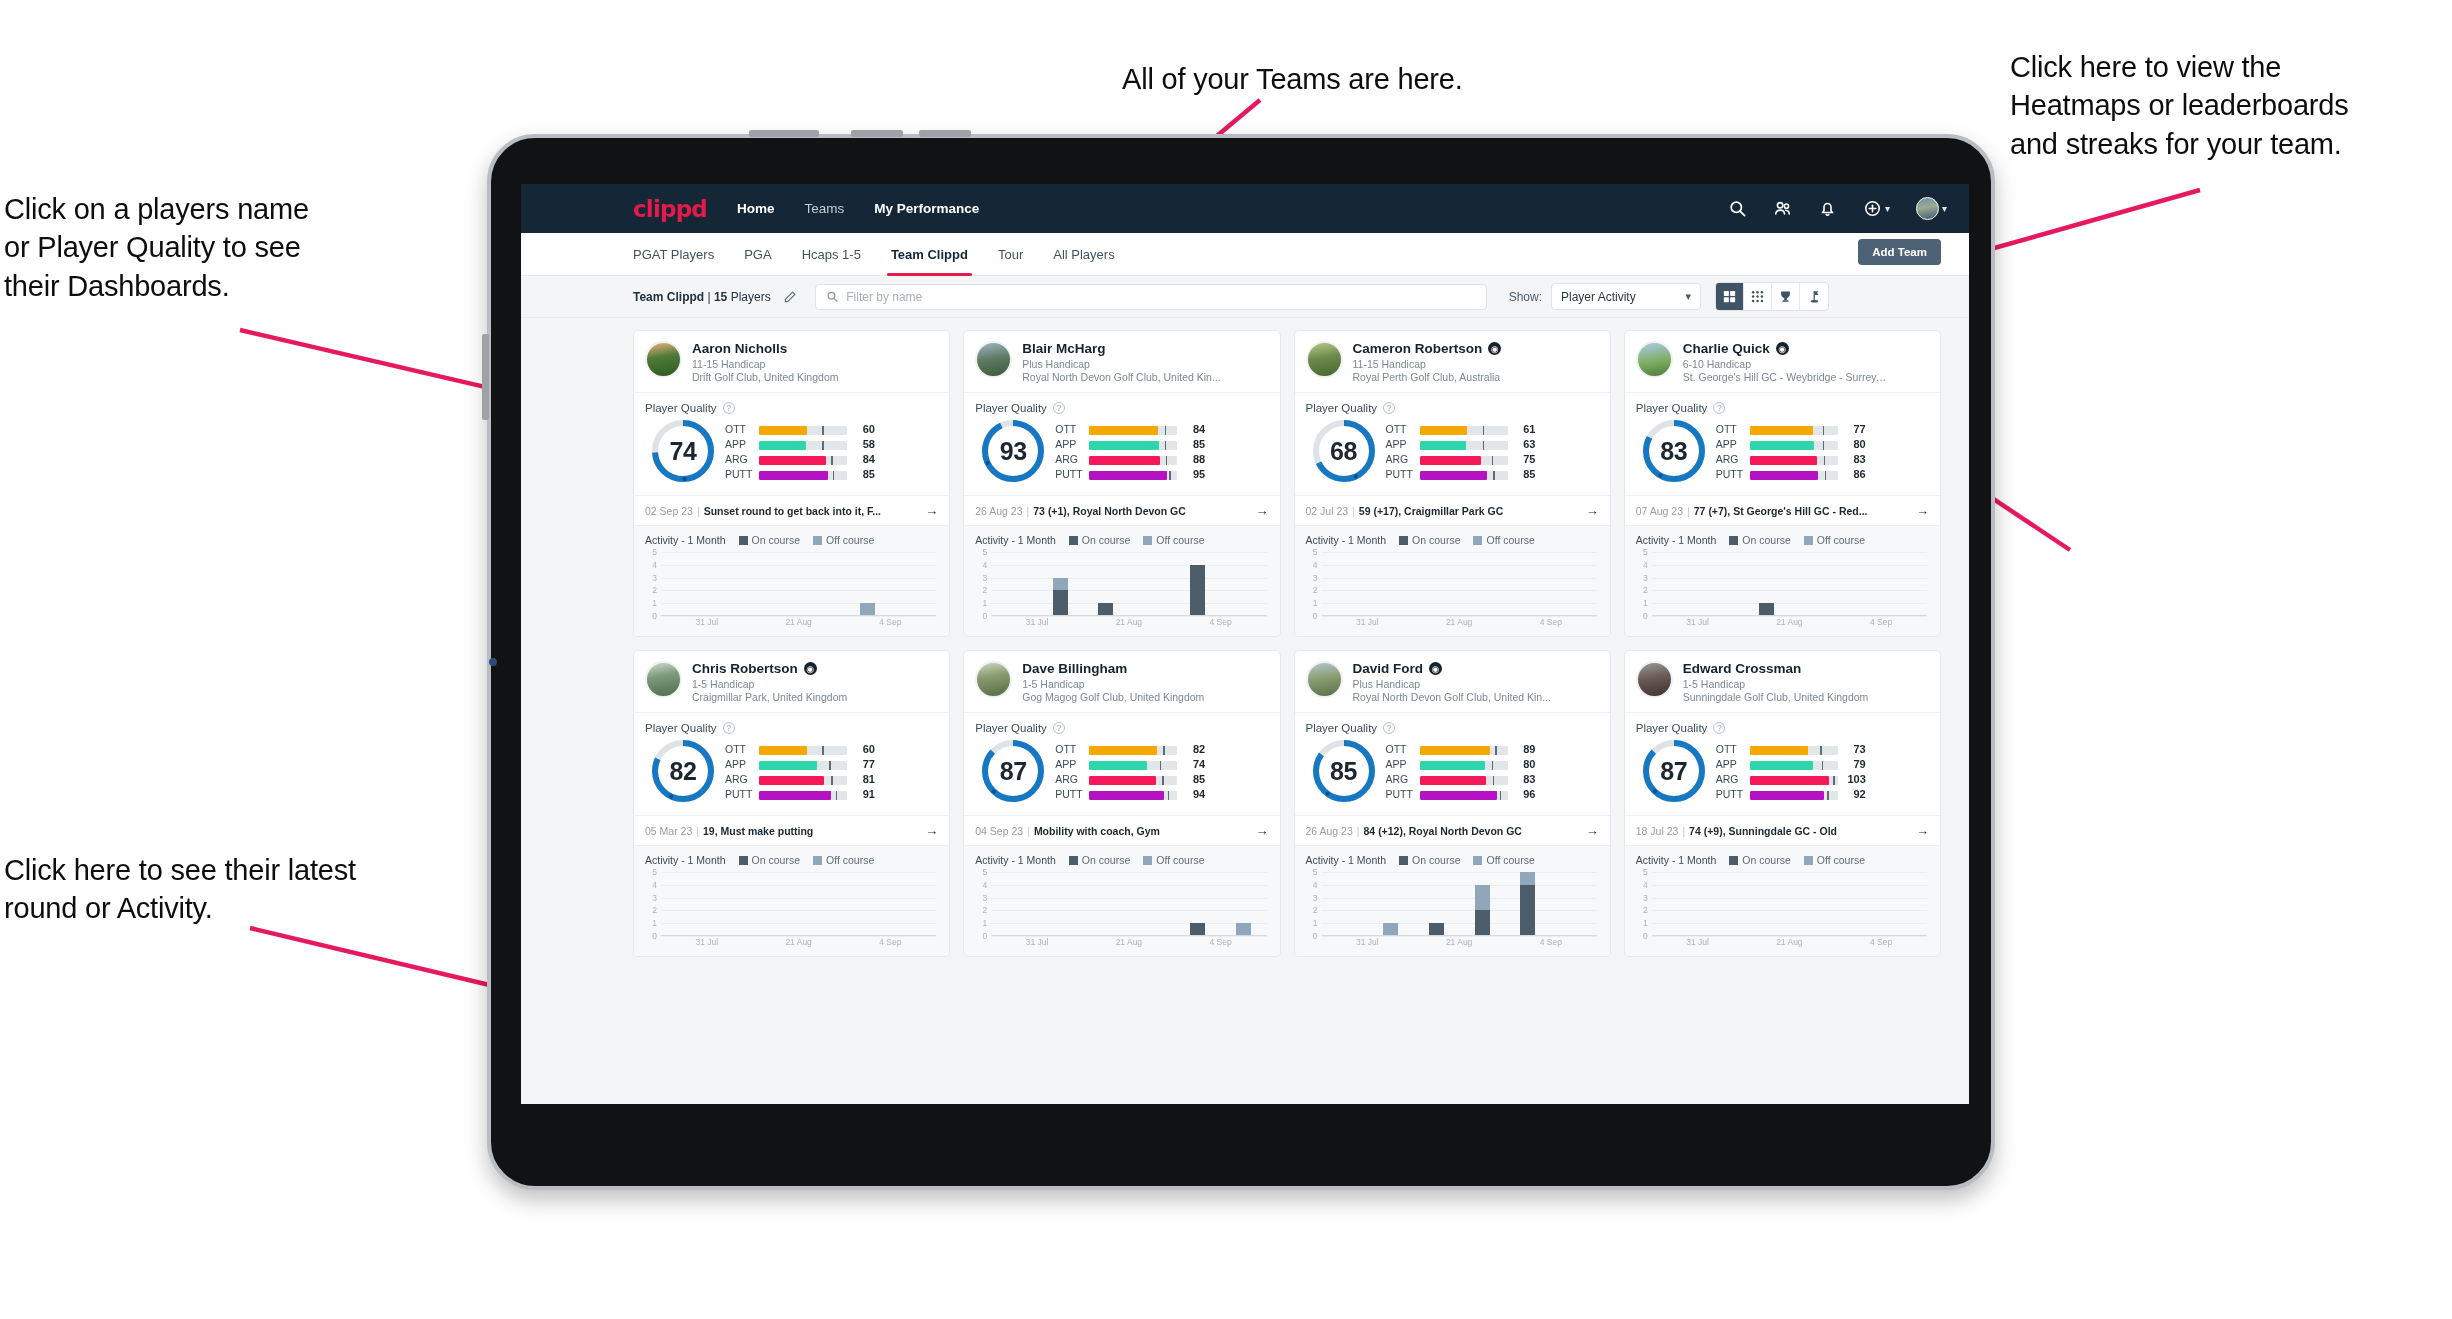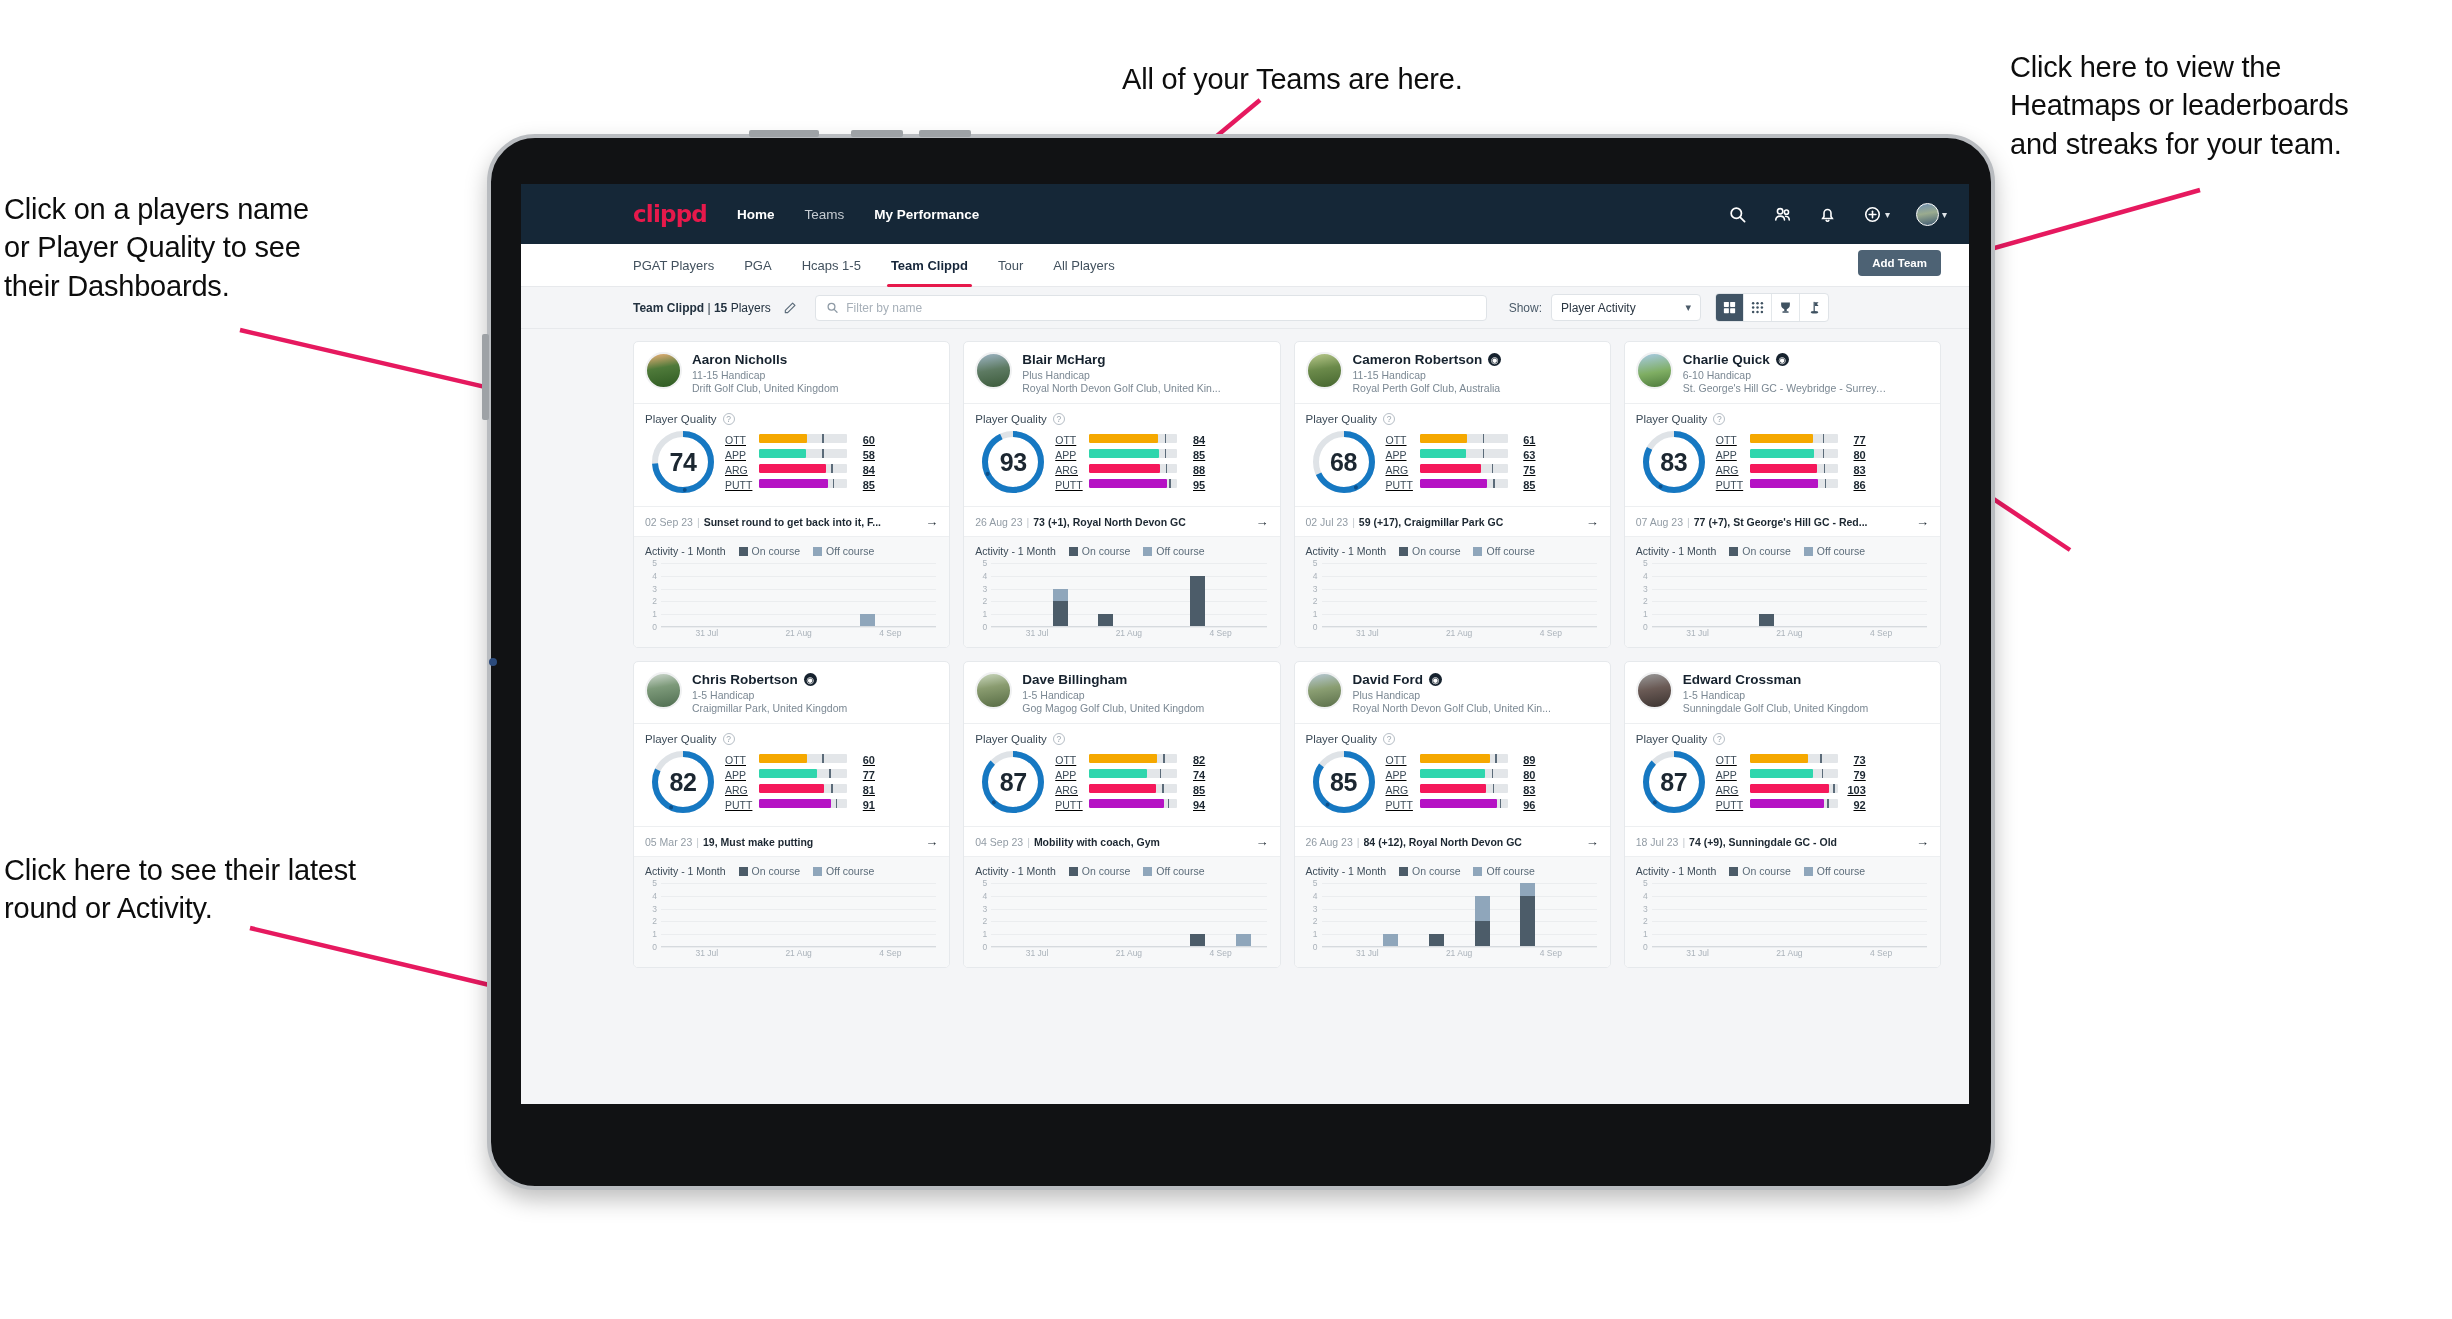--- a/index.html
+++ b/index.html
@@ -47,21 +47,21 @@
   #screen {
     position: absolute;
     left: 30px; top: 46px;
     width: 1448px; height: 920px;
     background: #f4f5f7;
     overflow: hidden;
   }
 
   
   #navbar {
-    height: 60px;
+    height: 49px;
     background: #152737;
     display: flex; align-items: center;
     padding: 0 22px 0 0;
   }
   #brand {
     color: #e6194b;
     font-size: 23px;
     font-weight: bold;
     letter-spacing: -0.8px;
     margin-left: 112px;
@@ -215,21 +215,21 @@
   .pq-body { display:flex; align-items:center; padding: 3px 11px 10px 11px; }
   .donut { width: 68px; height: 68px; position: relative; flex: none; margin: 0 8px 0 4px; }
   .donut svg { width: 100%; height: 100%; transform: rotate(-90deg); }
   .donut .val {
     position: absolute; inset: 0;
     display: flex; align-items: center; justify-content: center;
     font-size: 25px; font-weight: bold; color: #1c2731;
     letter-spacing: -0.5px;
   }
   .metrics { flex: 1; display: flex; flex-direction: column; gap: 3px; }
-  .mrow { display: flex; align-items: flex-start; font-size: 10.5px; text-decoration: underline; }
+  .mrow { display: flex; align-items: flex-end; font-size: 10.5px; }
   .mlab { width: 34px; color: #3b4a57; font-weight: normal; }
   .mbar {
     flex: 1; height: 9px; background: #e3e6e9; border-radius: 1px;
     position: relative; overflow: hidden; margin-right: 6px; max-width: 88px;
   }
   .mfill { position: absolute; left:0; top:0; bottom:0; border-radius: 1px; }
   .mtick { position: absolute; top:0; bottom:0; width: 1.5px; background: #5b6b79; }
   .mval { width: 22px; text-align: right; font-weight: bold; color: #1c2731; font-size: 11px; }
 
   .latest {

